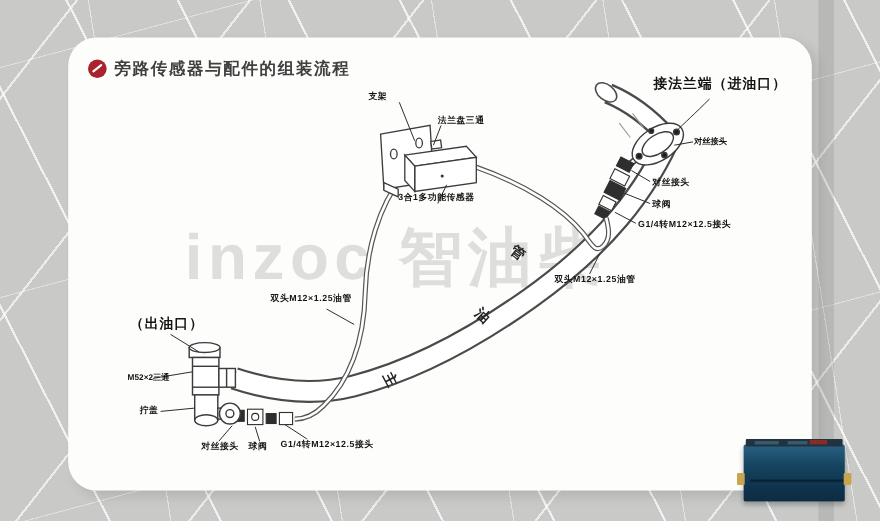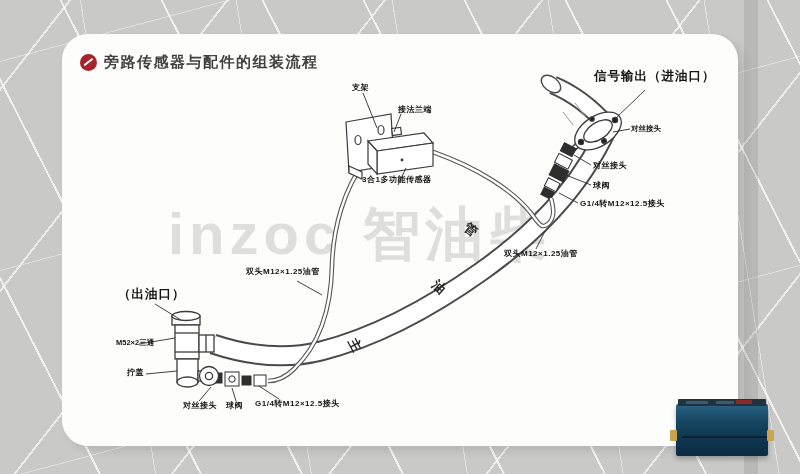--- a/index.html
+++ b/index.html
@@ -167,25 +167,25 @@
     <path d="M297,281 L322,295"></path>
     <path d="M155,304 L181,320"></path>
     <path d="M139,344 L175,338"></path>
     <path d="M146,374 L177,371"></path>
     <path d="M199,401 L211,387"></path>
     <path d="M236,401 L232,388"></path>
     <path d="M279,399 L259,386"></path>
   </g>
 </svg>
 
-<div class="lbl small" style="left:352px;top:82px;">支架</div>
-<div class="lbl small" style="left:398px;top:104px;">接法兰端</div>
+<div class="lbl small" style="left:335px;top:82px;">支架</div>
+<div class="lbl small" style="left:398px;top:104px;">法兰盘三通</div>
 <div class="lbl small" style="left:362px;top:174px;">3合1多功能传感器</div>
 
-<div class="lbl big" style="left:594px;top:68px;">信号输出（进油口）</div>
+<div class="lbl big" style="left:594px;top:68px;">接法兰端（进油口）</div>
 <div class="lbl tiny" style="left:631px;top:124px;">对丝接头</div>
 <div class="lbl small" style="left:593px;top:160px;">对丝接头</div>
 <div class="lbl small" style="left:593px;top:180px;">球阀</div>
 <div class="lbl small" style="left:580px;top:198px;">G1/4转M12×12.5接头</div>
 <div class="lbl small" style="left:504px;top:248px;">双头M12×1.25油管</div>
 
 <div class="lbl small" style="left:246px;top:266px;">双头M12×1.25油管</div>
 <div class="lbl big" style="left:118px;top:286px;">（出油口）</div>
 <div class="lbl tiny" style="left:104px;top:338px;margin-left:12px;">M52×2三通</div>
 <div class="lbl small" style="left:127px;top:367px;">拧盖</div>

